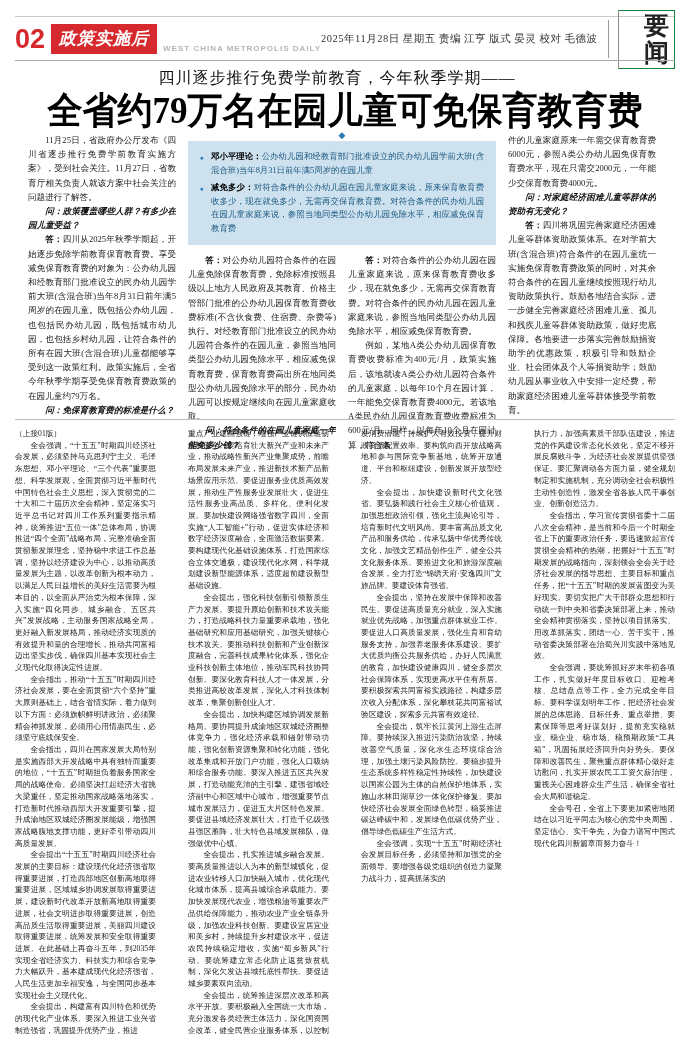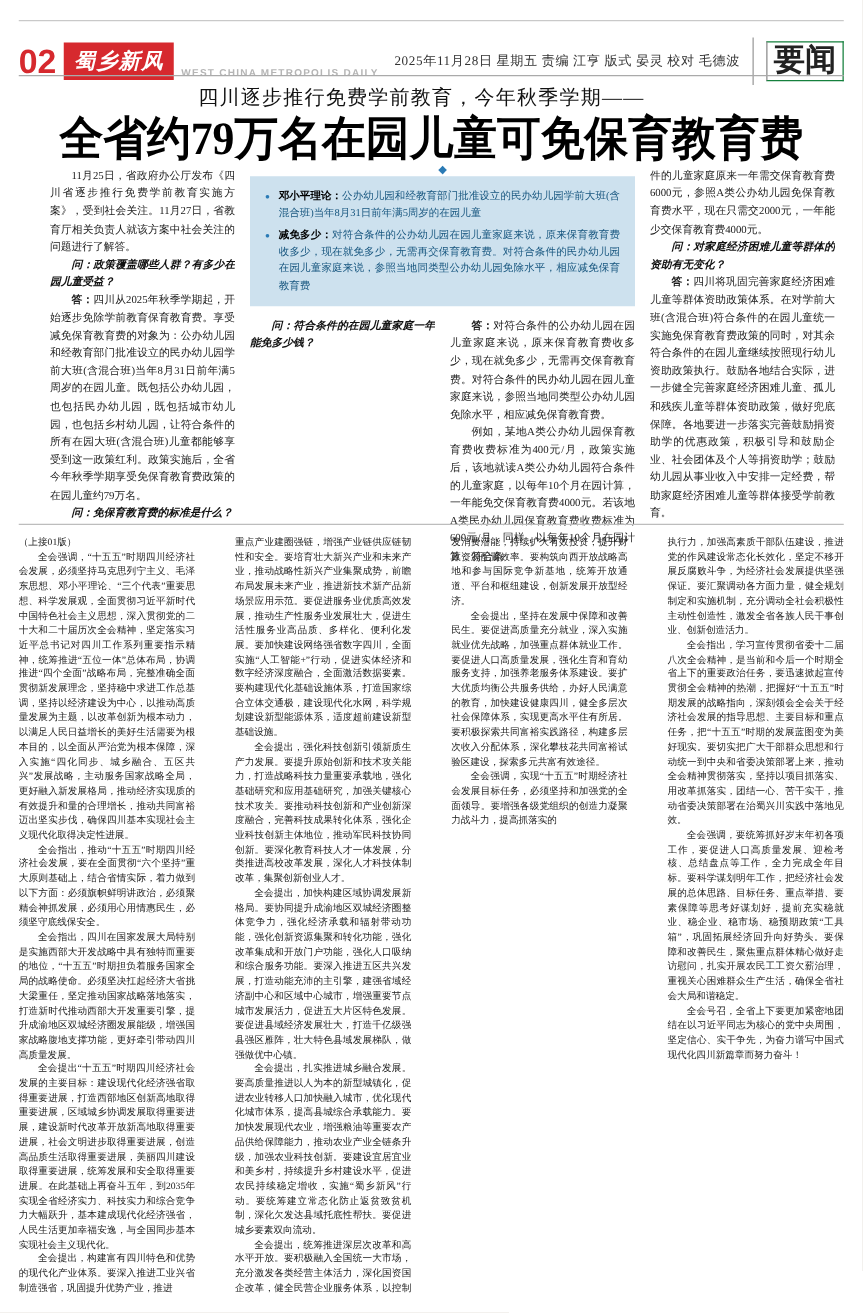--- a/index.html
+++ b/index.html
@@ -1,37 +1,37 @@
 <!DOCTYPE html>
 <html><head>
 <meta charset="utf-8">
 <style>
   html,body{margin:0;padding:0;background:#e9e7e2;}
   .page{position:relative;width:690px;height:1050px;background:#ffffff;margin:0 auto;overflow:hidden;
         font-family:"Liberation Serif","DejaVu Serif",serif;color:#1a1a1a;}
   .topline{position:absolute;left:15px;right:15px;top:16px;border-top:1px solid #c9c9c9;}
   
-  .hdr{position:absolute;left:15px;right:15px;top:32px;height:34px;display:flex;align-items:center;text-align:right;}
+  .hdr{position:absolute;left:15px;right:15px;top:22px;height:34px;display:flex;align-items:center;text-align:right;}
   .pagenum{color:#d6292e;font-size:27px;font-weight:bold;font-family:"Liberation Sans",sans-serif;line-height:1;margin-right:6px;}
   .masthead{background:#d6292e;color:#fff;font-weight:bold;font-style:italic;font-size:17px;
             padding:3px 8px 4px;letter-spacing:1px;white-space:nowrap;}
   .mast-en{color:#b5b5b5;font-family:Liberation Sans, sans-serif;font-size:8px;font-weight:bold;
            letter-spacing:1px;margin-left:6px;align-self:flex-end;margin-bottom:3px;white-space:nowrap;}
   .hdr-right{margin-left:auto;display:flex;align-items:center;}
   .dateline{font-size:10.5px;color:#333;letter-spacing:.5px;margin-right:10px;white-space:nowrap;}
   .section-box{border:1px solid #15803d;border-left:1px solid #8a8a8a;padding:1px 5px;margin-left:2px;
                font-size:25px;font-weight:bold;color:#222;line-height:1.1;position:relative;}
   .section-rule{width:1px;height:38px;background:#9a9a9a;margin-right:8px;}
   .hdrline{position:absolute;left:15px;right:15px;top:60px;border-top:1px solid #aaa;}
   
   .kicker{position:absolute;left:0;right:16px;top:68px;text-align:center;font-size:16px;color:#121212;letter-spacing:1px;}
   .headline{position:absolute;left:0;right:0;top:86px;text-align:center;font-size:35px;font-weight:900;
             color:#000;letter-spacing:0px;transform:scaleY(1.06);transform-origin:top;white-space:nowrap;}
   
-  .lead-art{position:absolute;left:40px;top:133px;width:628px;height:282px;display:flex;}
+  .lead-art{position:absolute;left:28px;top:133px;width:628px;height:282px;display:flex;}
   .lead-art .col{width:148px;height:282px;overflow:hidden;font-size:8.6px;line-height:14.2px;}
   .lead-art .gut{width:12px;flex:none;}
   .mid{width:308px;flex:none;}
   .mid-cols{display:flex;}
   .mid-cols .col{width:148px;}
   .infobox{background:#cde1ee;padding:9px 12px 6px;position:relative;margin-top:8px;margin-bottom:8px;}
   .diamond{position:absolute;top:-10px;left:50%;transform:translateX(-50%);color:#2a7ab5;font-size:9px;line-height:1;}
   .infobox p{margin:0 0 4px;font-size:8.4px;line-height:13.5px;color:#17567f;text-align:justify;
              padding-left:11px;position:relative;text-indent:0;}
   .infobox p::before{content:"●";color:#2a7ab5;position:absolute;left:0;top:1px;font-size:6.5px;}
@@ -50,21 +50,21 @@
   .jump-art .gut{width:32px;flex:none;}
 </style>
 </head>
 <body>
 
 <div class="page">
   <div class="topline"></div>
 
   <div class="hdr">
     <div class="pagenum">02</div>
-    <div class="masthead">蜀乡新风</div>
+    <div class="masthead">政策实施后</div>
     <div class="mast-en">WEST CHINA METROPOLIS DAILY</div>
     <div class="hdr-right">
       <div class="dateline">2025年11月28日 星期五  责编 江亨  版式 晏灵  校对 毛德波</div>
       <div class="section-rule"></div>
       <div class="section-box">要闻</div>
     </div>
   </div>
   <div class="hdrline"></div>
 
   <div class="kicker">四川逐步推行免费学前教育，今年秋季学期——</div>
@@ -81,20 +81,21 @@
     <div class="mid">
       <div class="infobox">
         <div class="diamond">◆</div>
         <div>
             <p class="para box"><b class="lead">邓小平理论：</b>公办幼儿园和经教育部门批准设立的民办幼儿园学前大班(含混合班)当年8月31日前年满5周岁的在园儿童</p>
             <p class="para box"><b class="lead">减免多少：</b>对符合条件的公办幼儿园在园儿童家庭来说，原来保育教育费收多少，现在就免多少，无需再交保育教育费。对符合条件的民办幼儿园在园儿童家庭来说，参照当地同类型公办幼儿园免除水平，相应减免保育教育费</p>
           </div>
       </div>
       <div class="mid-cols">
         <div class="col">
+            <p class="para a"><b class="lead">答：</b>对公办幼儿园符合条件的在园儿童免除保育教育费，免除标准按照县级以上地方人民政府及其教育、价格主管部门批准的公办幼儿园保育教育费收费标准(不含伙食费、住宿费、杂费等)执行。对经教育部门批准设立的民办幼儿园符合条件的在园儿童，参照当地同类型公办幼儿园免除水平，相应减免保育教育费，保育教育费高出所在地同类型公办幼儿园免除水平的部分，民办幼儿园可以按规定继续向在园儿童家庭收取。</p>
             <p class="para q">问：符合条件的在园儿童家庭一年能免多少钱？</p>
           </div>
         <div class="gut"></div>
         <div class="col">
             <p class="para a"><b class="lead">答：</b>对符合条件的公办幼儿园在园儿童家庭来说，原来保育教育费收多少，现在就免多少，无需再交保育教育费。对符合条件的民办幼儿园在园儿童家庭来说，参照当地同类型公办幼儿园免除水平，相应减免保育教育费。</p>
             <p class="para p">例如，某地A类公办幼儿园保育教育费收费标准为400元/月，政策实施后，该地就读A类公办幼儿园符合条件的儿童家庭，以每年10个月在园计算，一年能免交保育教育费4000元。若该地A类民办幼儿园保育教育费收费标准为600元/月，同样，以每年10个月在园计算，符合条</p>
           </div>
       </div>
     </div>
     <div class="gut"></div>
@@ -120,24 +121,26 @@
     <div class="col">
         <p class="para cont">重点产业建圈强链，增强产业链供应链韧性和安全。要培育壮大新兴产业和未来产业，推动战略性新兴产业集聚成势，前瞻布局发展未来产业，推进新技术新产品新场景应用示范。要促进服务业优质高效发展，推动生产性服务业发展壮大，促进生活性服务业高品质、多样化、便利化发展。要加快建设网络强省数字四川，全面实施“人工智能+”行动，促进实体经济和数字经济深度融合，全面激活数据要素。要构建现代化基础设施体系，打造国家综合立体交通极，建设现代化水网，科学规划建设新型能源体系，适度超前建设新型基础设施。</p>
         <p class="para p">全会提出，强化科技创新引领新质生产力发展。要提升原始创新和技术攻关能力，打造战略科技力量重要承载地，强化基础研究和应用基础研究，加强关键核心技术攻关。要推动科技创新和产业创新深度融合，完善科技成果转化体系，强化企业科技创新主体地位，推动军民科技协同创新。要深化教育科技人才一体发展，分类推进高校改革发展，深化人才科技体制改革，集聚创新创业人才。</p>
         <p class="para p">全会提出，加快构建区域协调发展新格局。要协同提升成渝地区双城经济圈整体竞争力，强化经济承载和辐射带动功能，强化创新资源集聚和转化功能，强化改革集成和开放门户功能，强化人口吸纳和综合服务功能。要深入推进五区共兴发展，打造动能充沛的主引擎，建强省域经济副中心和区域中心城市，增强重要节点城市发展活力，促进五大片区特色发展。要促进县域经济发展壮大，打造千亿级强县强区雁阵，壮大特色县域发展梯队，做强做优中心镇。</p>
         <p class="para p">全会提出，扎实推进城乡融合发展。要高质量推进以人为本的新型城镇化，促进农业转移人口加快融入城市，优化现代化城市体系，提高县城综合承载能力。要加快发展现代农业，增强粮油等重要农产品供给保障能力，推动农业产业全链条升级，加强农业科技创新。要建设宜居宜业和美乡村，持续提升乡村建设水平，促进农民持续稳定增收，实施“蜀乡新风”行动。要统筹建立常态化防止返贫致贫机制，深化欠发达县域托底性帮扶。要促进城乡要素双向流动。</p>
         <p class="para p">全会提出，统筹推进深层次改革和高水平开放。要积极融入全国统一大市场，充分激发各类经营主体活力，深化国资国企改革，健全民营企业服务体系，以控制成本为核心全面优化营商环境。要健全扩大内需长效机制，释</p>
       </div>
     <div class="gut"></div>
     <div class="col">
         <p class="para cont">发消费潜能，持续扩大有效投资，提升财政资源配置效率。要构筑向西开放战略高地和参与国际竞争新基地，统筹开放通道、平台和枢纽建设，创新发展开放型经济。</p>
+        <p class="para p">全会提出，加快建设新时代文化强省。要弘扬和践行社会主义核心价值观，加强思想政治引领，强化主流舆论引导，培育新时代文明风尚。要丰富高品质文化产品和服务供给，传承弘扬中华优秀传统文化，加强文艺精品创作生产，健全公共文化服务体系。要推进文化和旅游深度融合发展，全力打造“锦绣天府·安逸四川”文旅品牌。要建设体育强省。</p>
         <p class="para p">全会提出，坚持在发展中保障和改善民生。要促进高质量充分就业，深入实施就业优先战略，加强重点群体就业工作。要促进人口高质量发展，强化生育和育幼服务支持，加强养老服务体系建设。要扩大优质均衡公共服务供给，办好人民满意的教育，加快建设健康四川，健全多层次社会保障体系，实现更高水平住有所居。要积极探索共同富裕实践路径，构建多层次收入分配体系，深化攀枝花共同富裕试验区建设，探索多元共富有效途径。</p>
+        <p class="para p">全会提出，筑牢长江黄河上游生态屏障。要持续深入推进污染防治攻坚，持续改善空气质量，深化水生态环境综合治理，加强土壤污染风险防控。要稳步提升生态系统多样性稳定性持续性，加快建设以国家公园为主体的自然保护地体系，实施山水林田湖草沙一体化保护修复。要加快经济社会发展全面绿色转型，稳妥推进碳达峰碳中和，发展绿色低碳优势产业，倡导绿色低碳生产生活方式。</p>
         <p class="para p">全会强调，实现“十五五”时期经济社会发展目标任务，必须坚持和加强党的全面领导。要增强各级党组织的创造力凝聚力战斗力，提高抓落实的</p>
       </div>
     <div class="gut"></div>
     <div class="col">
         <p class="para cont">执行力，加强高素质干部队伍建设，推进党的作风建设常态化长效化，坚定不移开展反腐败斗争，为经济社会发展提供坚强保证。要汇聚调动各方面力量，健全规划制定和实施机制，充分调动全社会积极性主动性创造性，激发全省各族人民干事创业、创新创造活力。</p>
         <p class="para p">全会指出，学习宣传贯彻省委十二届八次全会精神，是当前和今后一个时期全省上下的重要政治任务，要迅速掀起宣传贯彻全会精神的热潮，把握好“十五五”时期发展的战略指向，深刻领会全会关于经济社会发展的指导思想、主要目标和重点任务，把“十五五”时期的发展蓝图变为美好现实。要切实把广大干部群众思想和行动统一到中央和省委决策部署上来，推动全会精神贯彻落实，坚持以项目抓落实、用改革抓落实，团结一心、苦干实干，推动省委决策部署在治蜀兴川实践中落地见效。</p>
-        <p class="para p">全会强调，要统筹抓好岁末年初各项工作，要促进人口高质量发展、迎检考核、总结盘点等工作，全力完成全年目标。要科学谋划明年工作，把经济社会发展的总体思路、目标任务、重点举措、要素保障等思考好谋划好，提前充实稳就业、稳企业、稳市场、稳预期政策“工具箱”，巩固拓展经济回升向好势头。要保障和改善民生，聚焦重点群体精心做好走访慰问，扎实开展农民工工资欠薪治理，重视关心困难群众生产生活，确保全省社会大局和谐稳定。</p>
+        <p class="para p">全会强调，要统筹抓好岁末年初各项工作，扎实做好年度目标收口、迎检考核、总结盘点等工作，全力完成全年目标。要科学谋划明年工作，把经济社会发展的总体思路、目标任务、重点举措、要素保障等思考好谋划好，提前充实稳就业、稳企业、稳市场、稳预期政策“工具箱”，巩固拓展经济回升向好势头。要保障和改善民生，聚焦重点群体精心做好走访慰问，扎实开展农民工工资欠薪治理，重视关心困难群众生产生活，确保全省社会大局和谐稳定。</p>
         <p class="para p">全会号召，全省上下要更加紧密地团结在以习近平同志为核心的党中央周围，坚定信心、实干争先，为奋力谱写中国式现代化四川新篇章而努力奋斗！</p>
       </div>
   </div>
 </div>
 
 </body></html>

